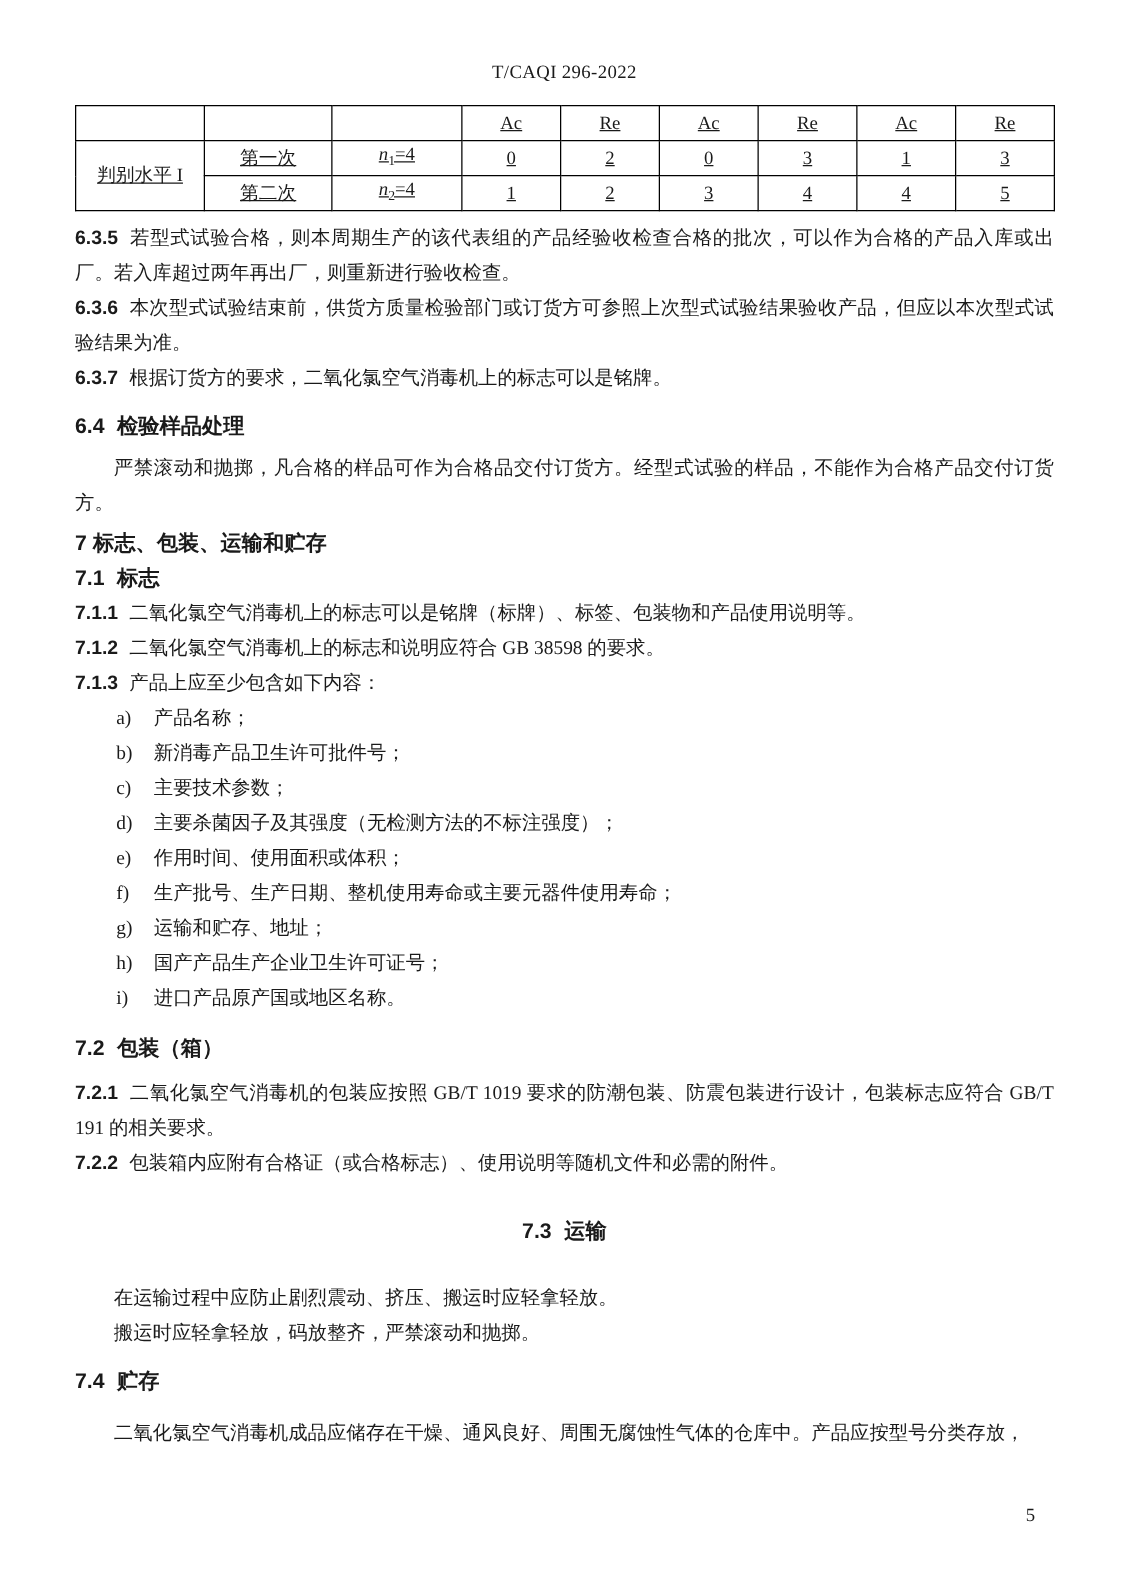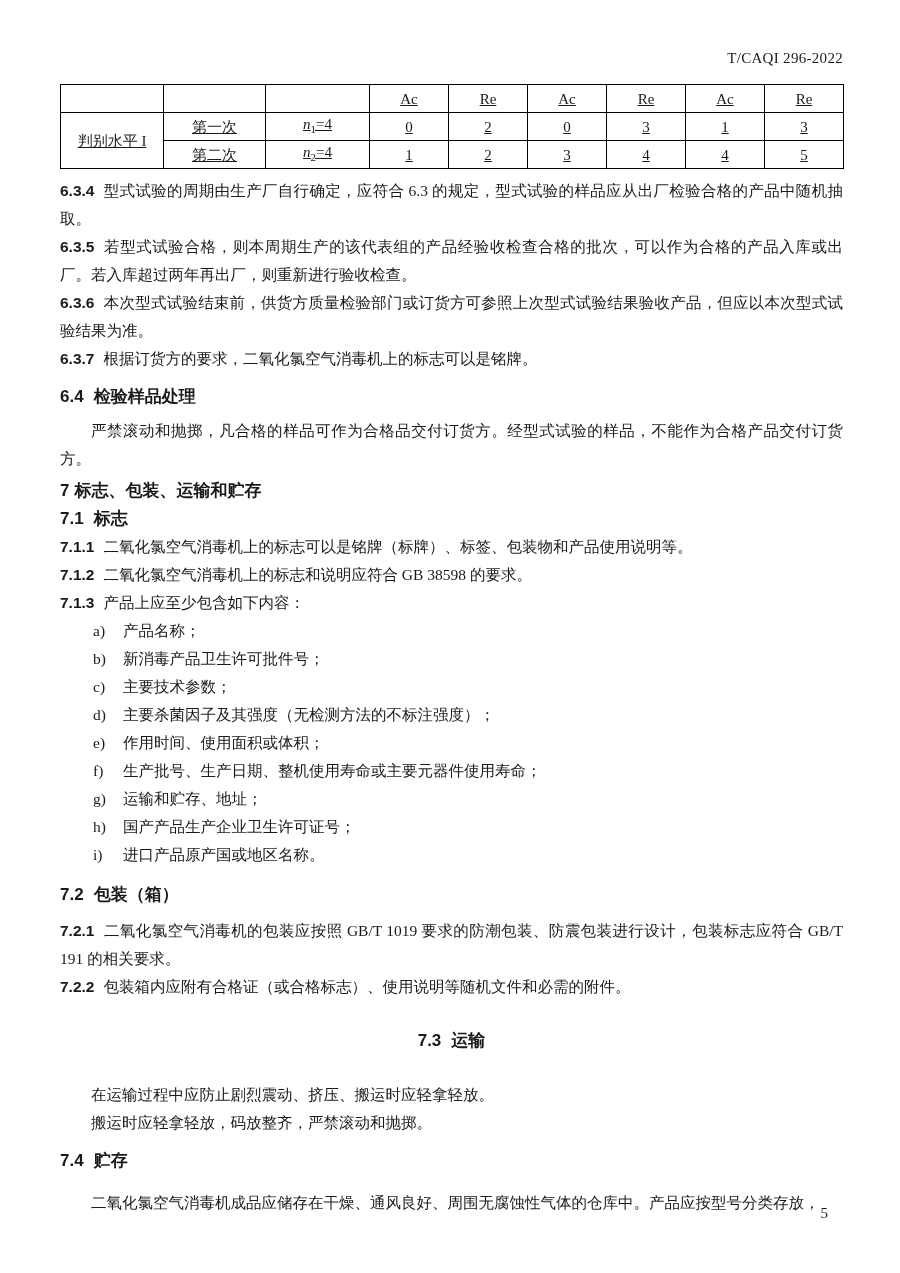--- a/index.html
+++ b/index.html
@@ -10,21 +10,21 @@
     background:#ffffff;
     box-sizing:border-box;
     padding:48px 57px 0 60px;
     font-family:"Liberation Serif","DejaVu Serif",serif;
     color:#1a1a1a;
     font-size:15.5px;
     line-height:28px;
   }
   
   .doc-header{
-    text-align:right;
+    text-align:center;
     font-size:15px;
     line-height:20px;
     letter-spacing:0.3px;
     margin:0 0 16px 0;
   }
   
   table.sampling{
     border-collapse:collapse;
     width:783px;
     table-layout:fixed;
@@ -127,21 +127,20 @@
         <td>3</td>
         <td>4</td>
         <td>4</td>
         <td>5</td>
       </tr>
     </tbody>
   </table>
 
   <div class="body-block">
 
-    <p class="clause"><span class="clause-num">6.3.4</span><span>型式试验的周期由生产厂自行确定，应符合 6.3 的规定，型式试验的样品应从出厂检验合格的产品中随机抽取。</span></p>
 
     <p class="clause"><span class="clause-num">6.3.5</span><span>若型式试验合格，则本周期生产的该代表组的产品经验收检查合格的批次，可以作为合格的产品入库或出厂。若入库超过两年再出厂，则重新进行验收检查。</span></p>
 
     <p class="clause"><span class="clause-num">6.3.6</span><span>本次型式试验结束前，供货方质量检验部门或订货方可参照上次型式试验结果验收产品，但应以本次型式试验结果为准。</span></p>
 
     <p class="clause"><span class="clause-num">6.3.7</span><span>根据订货方的要求，二氧化氯空气消毒机上的标志可以是铭牌。</span></p>
 
     <h4 class="sec h64"><span class="clause-num">6.4</span><span>检验样品处理</span></h4>
 
     <p class="indent">严禁滚动和抛掷，凡合格的样品可作为合格品交付订货方。经型式试验的样品，不能作为合格产品交付订货方。</p>

